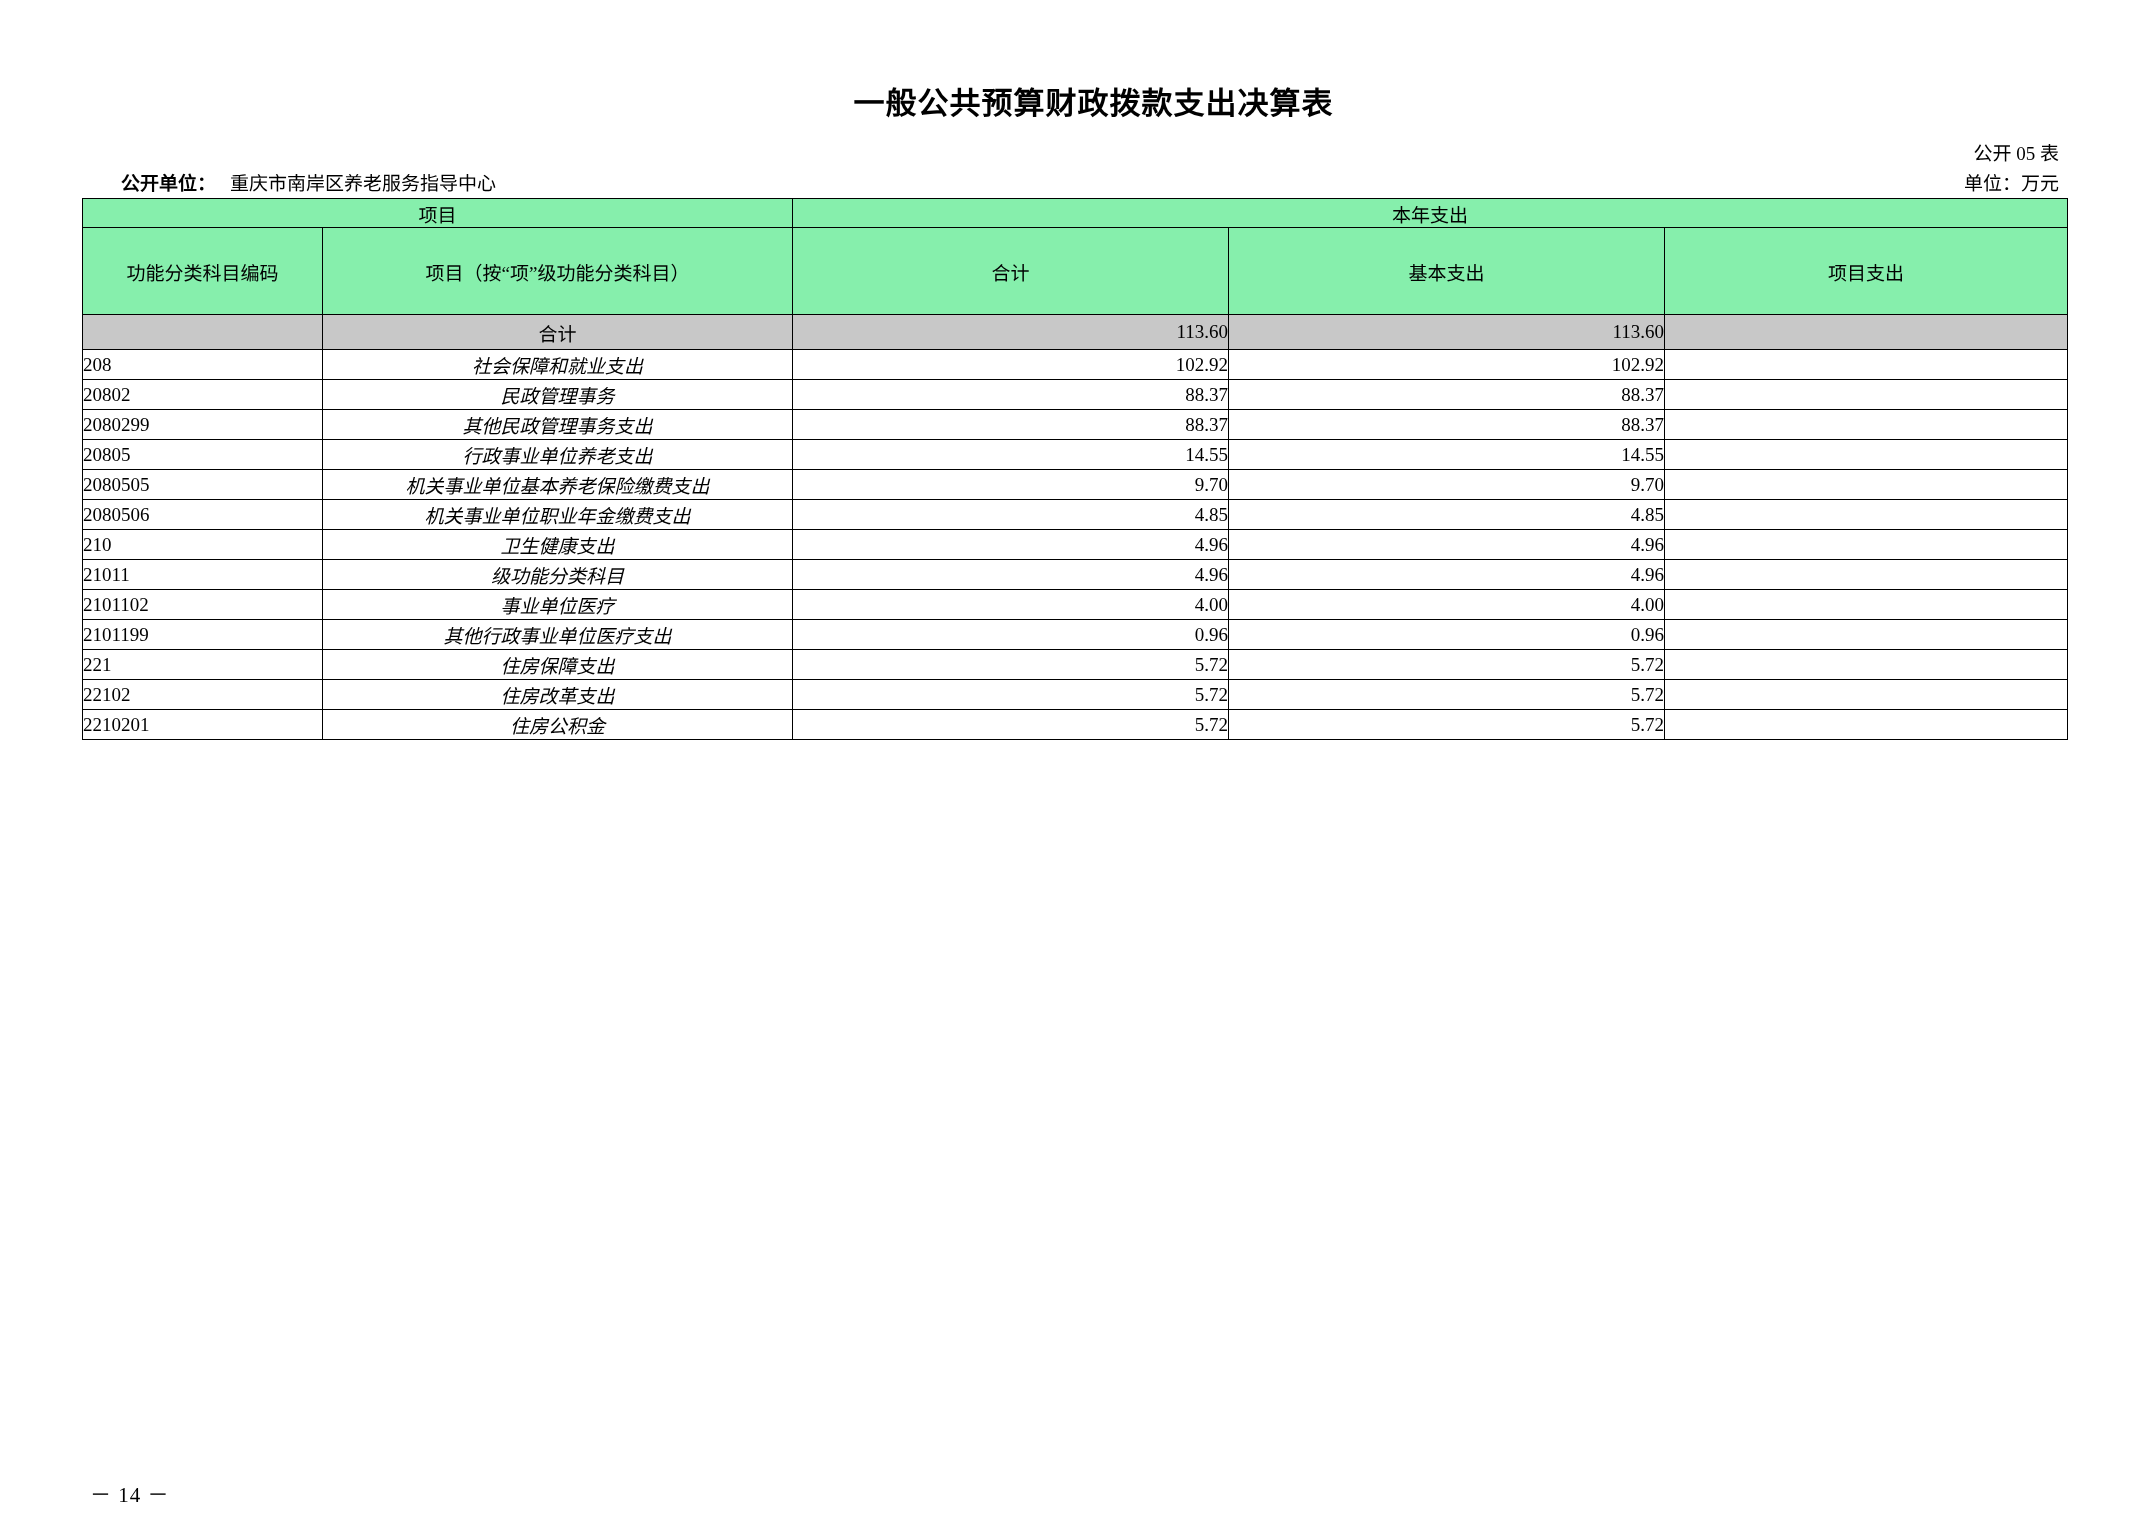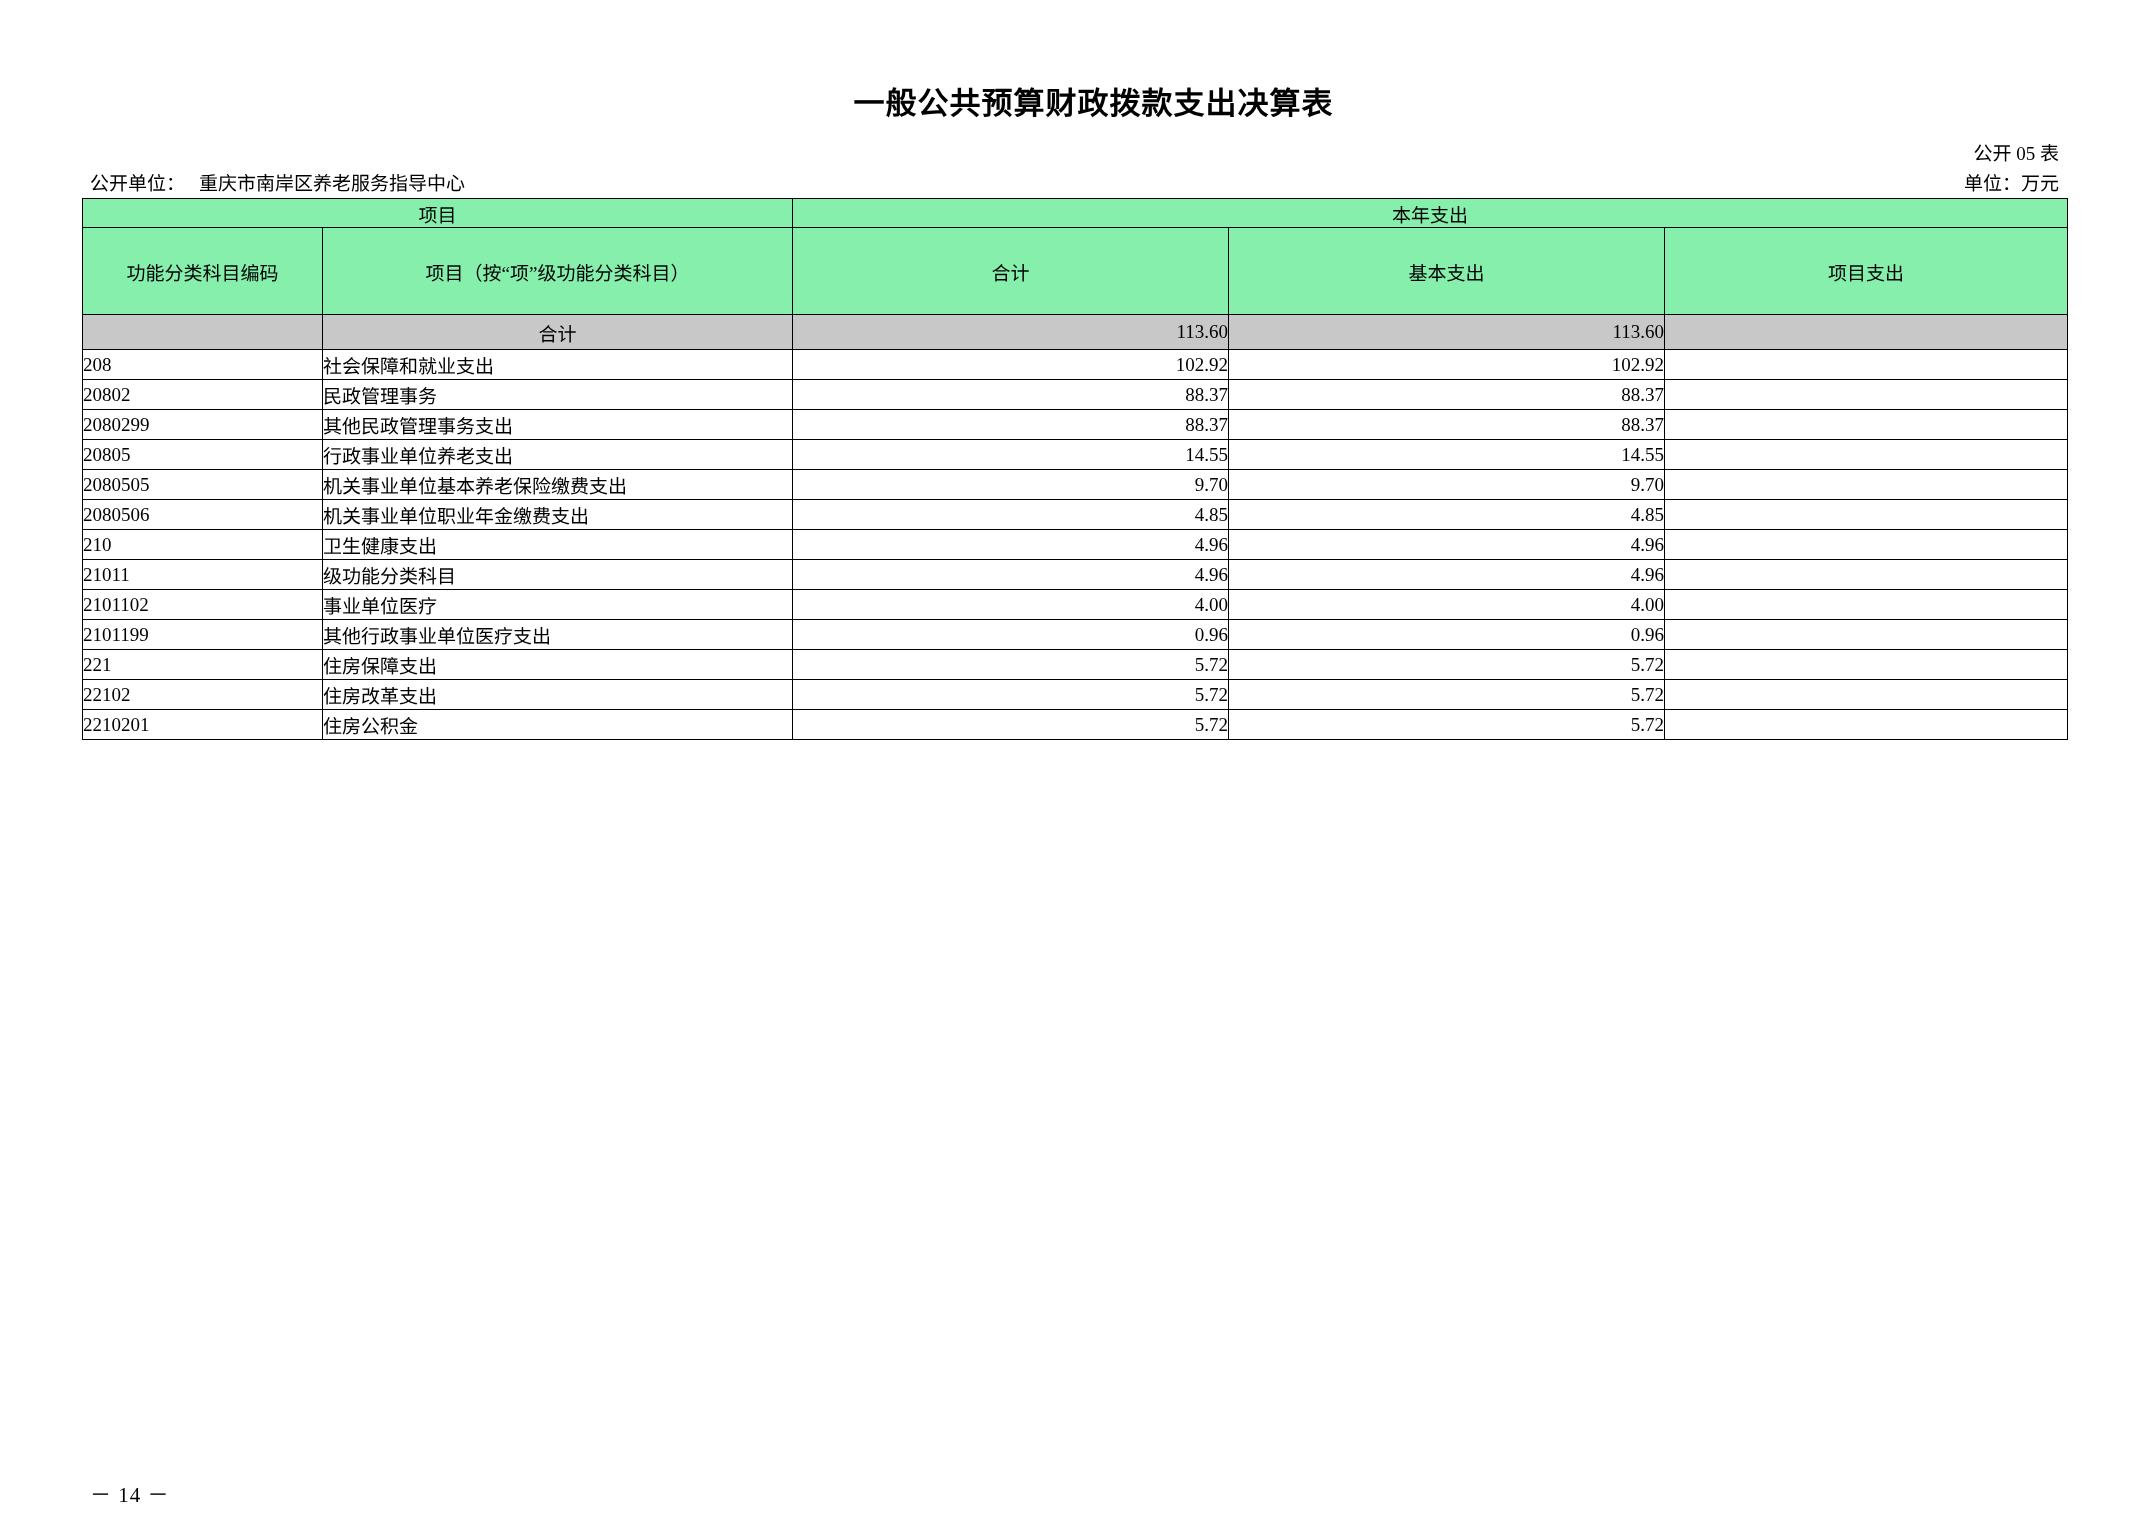--- a/index.html
+++ b/index.html
@@ -45,21 +45,21 @@
     right: 90px;
     top: 168px;
     font-size: 19px;
   }
   .org-line {
     position: absolute;
     left: 90px;
     top: 168px;
     font-size: 19px;
   }
-  .org-line .org-label { font-weight: normal; }
+  .org-line .org-label { font-weight: bold; margin-left: 31px; }
   .org-line .org-name { margin-left: 14px; }
 
   table.fin {
     position: absolute;
     left: 82px;
     top: 198px;
     border-collapse: collapse;
     width: 1985px;
     table-layout: fixed;
   }
@@ -90,21 +90,22 @@
   tr.data-row td { height: 29px; }
 
   td.code {
     padding-left: 8px;
     font-size: 18px;
     text-align: left;
   }
   td.item {
     padding-left: 10px;
     font-size: 18px;
-    text-align: left;
+    text-align: center;
+    font-style: italic;
   }
   td.num {
     text-align: right;
     padding-right: 26px;
     font-size: 18px;
     font-family: "Liberation Serif", serif;
   }
   td.center { text-align: center; }
   .b { font-weight: bold; }
 

